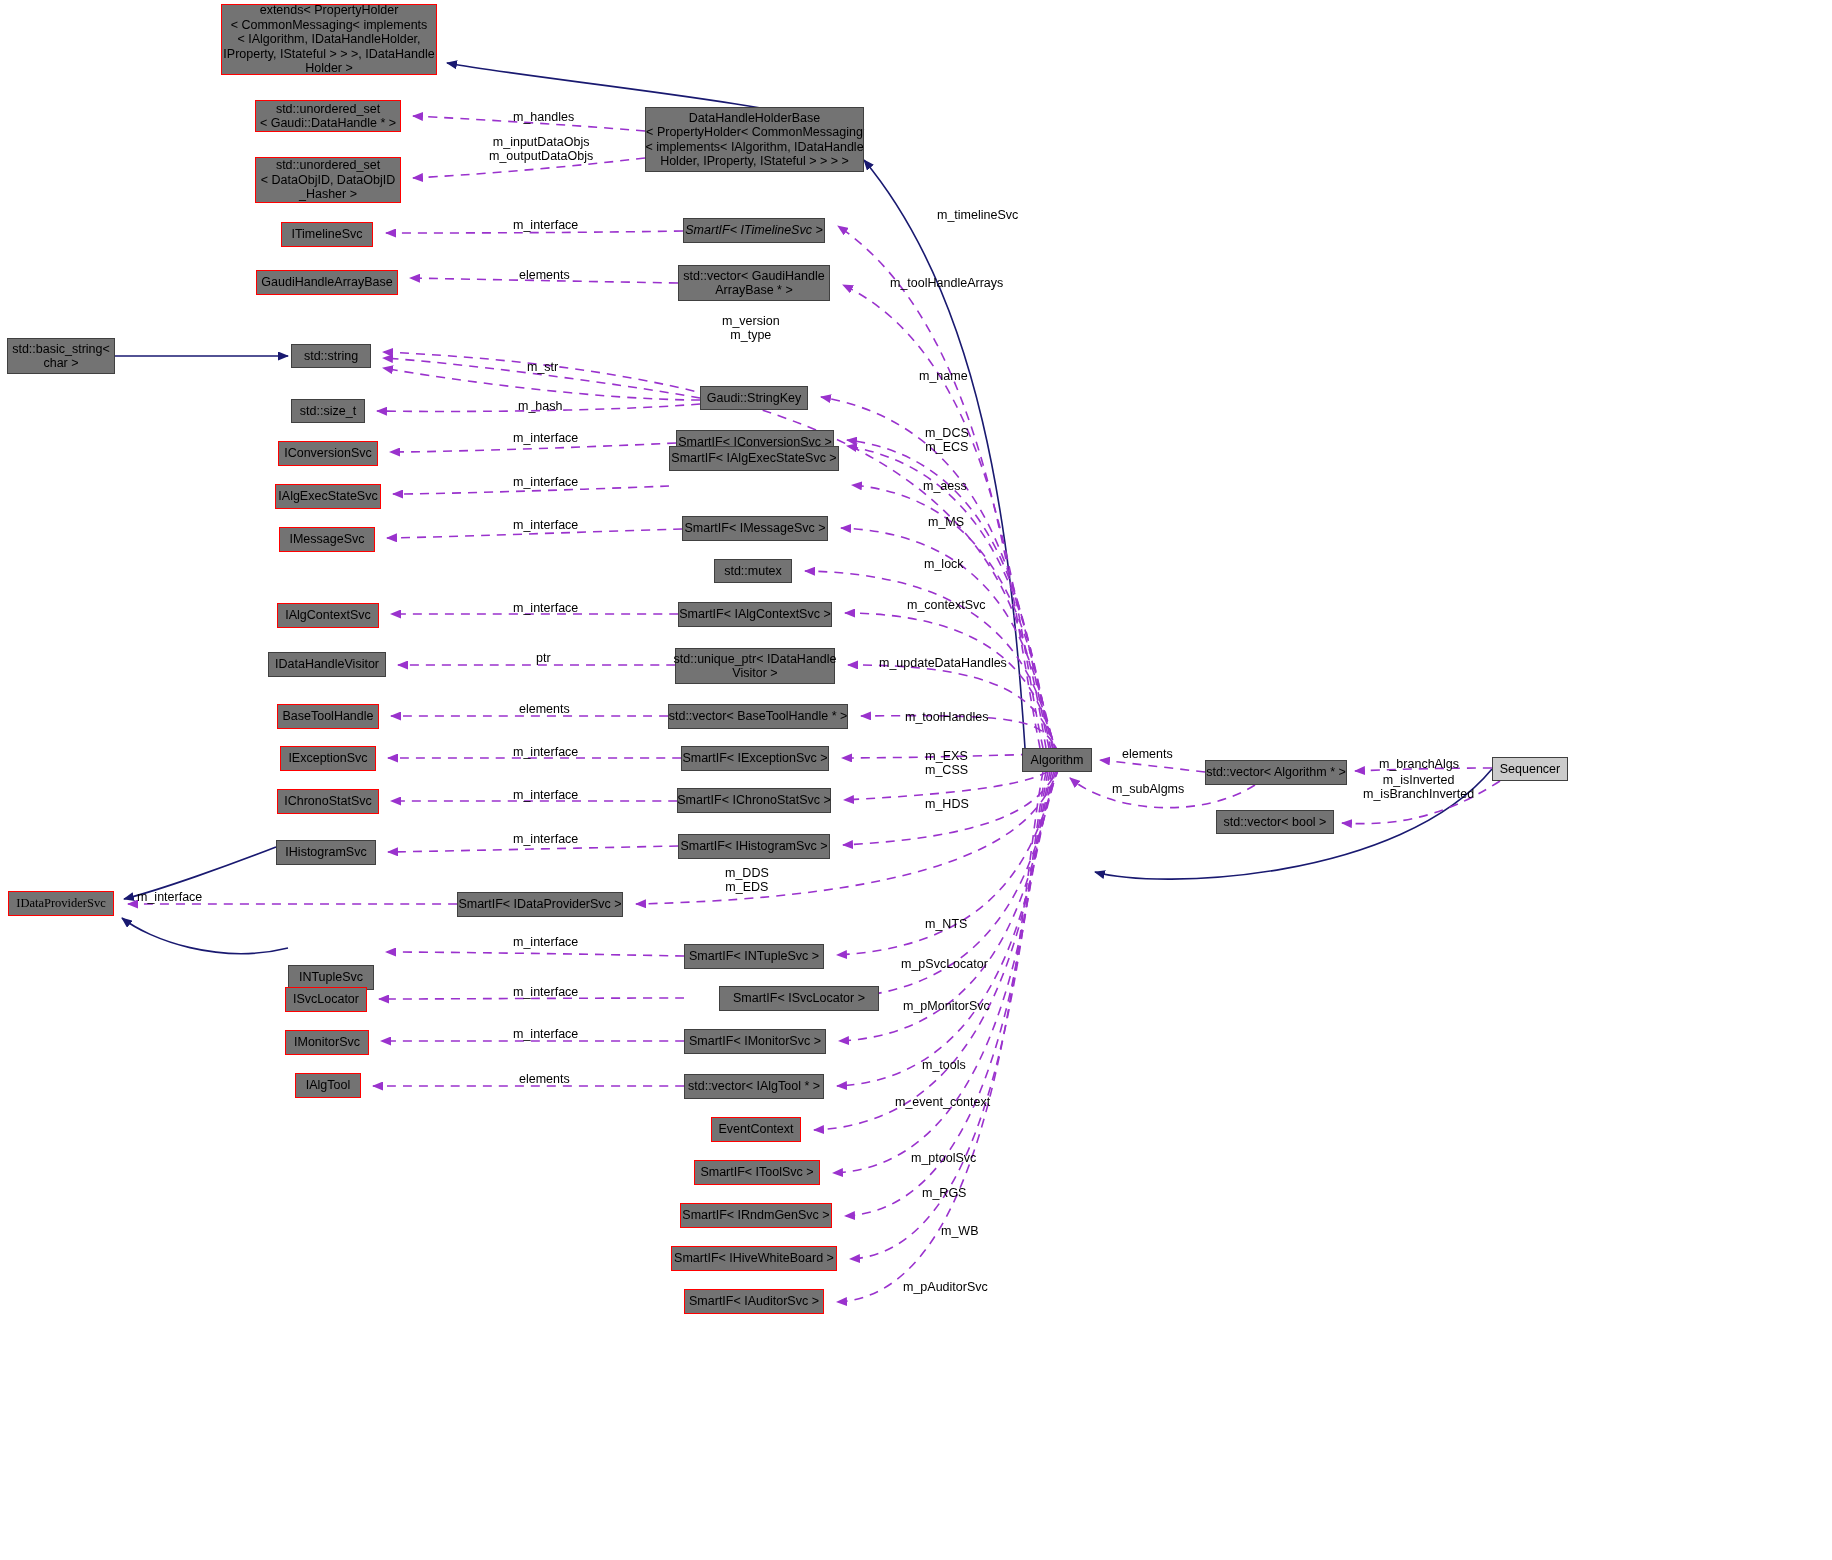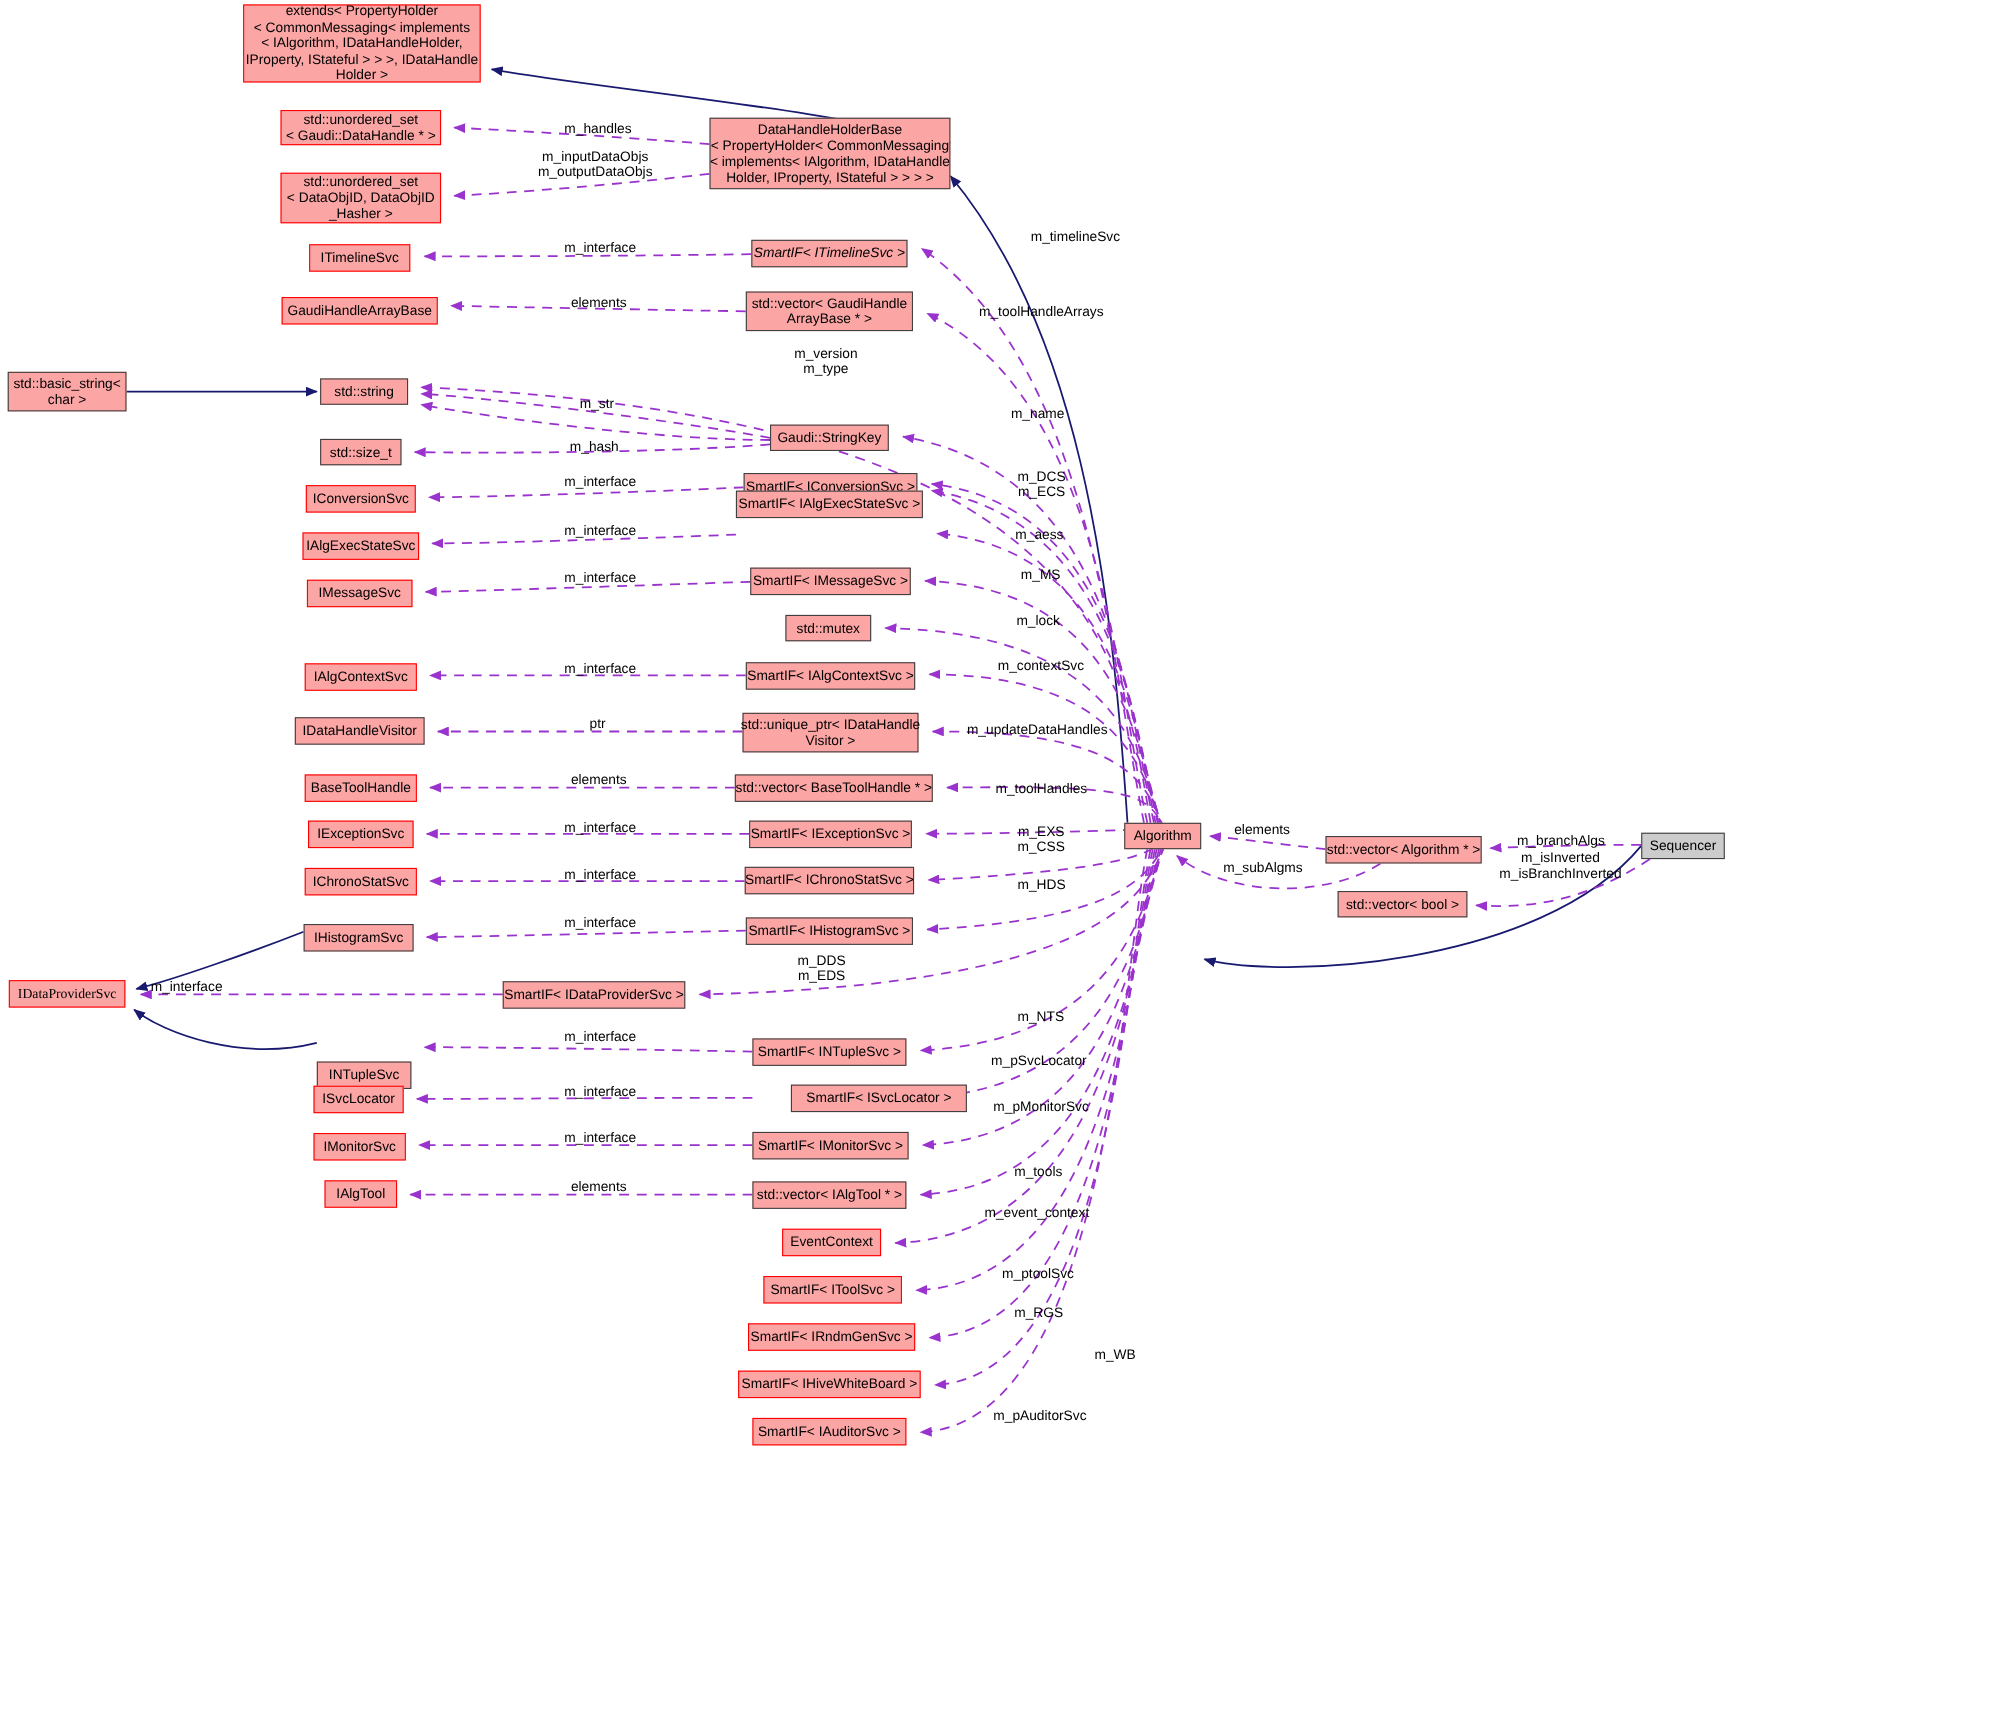--- a/index.html
+++ b/index.html
@@ -1,20 +1,20 @@
 <!DOCTYPE html>
 <html><head>
 <meta charset="utf-8">
 <style>
   html,body{margin:0;padding:0;background:#ffffff;}
   #stage{position:relative;width:1832px;height:1560px;background:#ffffff;
          font-family:"Liberation Sans","DejaVu Sans",sans-serif;}
   svg#edges{position:absolute;left:0;top:0;width:1832px;height:1560px;}
   .node{position:absolute;box-sizing:border-box;display:flex;align-items:center;
-        justify-content:center;text-align:center;background:#fca5a5;
+        justify-content:center;text-align:center;background:#737373;
         font-size:12.5px;line-height:14.5px;color:#000000;padding:1px 4px;}
   .node.solid{border:1px solid #404040;}
   .node.red{border:1px solid #ff0000;}
   .node.grey{background:#cccccc;border:1px solid #404040;}
   .node span{display:block;white-space:pre;}
   .elabel{position:absolute;font-size:12.5px;line-height:14px;color:#000000;
           white-space:pre;text-align:center;}
 </style>
 </head>
 <body>
@@ -300,21 +300,21 @@
       <div class="elabel" style="left: 513px; top: 935px;">m_interface</div>
       <div class="elabel" style="left: 901px; top: 957px;">m_pSvcLocator</div>
       <div class="elabel" style="left: 513px; top: 985px;">m_interface</div>
       <div class="elabel" style="left: 903px; top: 999px;">m_pMonitorSvc</div>
       <div class="elabel" style="left: 513px; top: 1027px;">m_interface</div>
       <div class="elabel" style="left: 922px; top: 1058px;">m_tools</div>
       <div class="elabel" style="left: 519px; top: 1072px;">elements</div>
       <div class="elabel" style="left: 895px; top: 1095px;">m_event_context</div>
       <div class="elabel" style="left: 911px; top: 1151px;">m_ptoolSvc</div>
       <div class="elabel" style="left: 922px; top: 1186px;">m_RGS</div>
-      <div class="elabel" style="left: 979px; top: 1224px; padding-left: 16px;">m_WB</div>
+      <div class="elabel" style="left: 925px; top: 1224px; padding-left: 16px;">m_WB</div>
       <div class="elabel" style="left: 903px; top: 1280px;">m_pAuditorSvc</div>
       <div class="elabel" style="left: 1122px; top: 747px;">elements</div>
       <div class="elabel" style="left: 1112px; top: 782px;">m_subAlgms</div>
       <div class="elabel" style="left: 1379px; top: 757px;">m_branchAlgs</div>
       <div class="elabel" style="left: 1363px; top: 773px;">m_isInverted
 m_isBranchInverted</div>
     </div>
 </div>
 
 </body></html>

